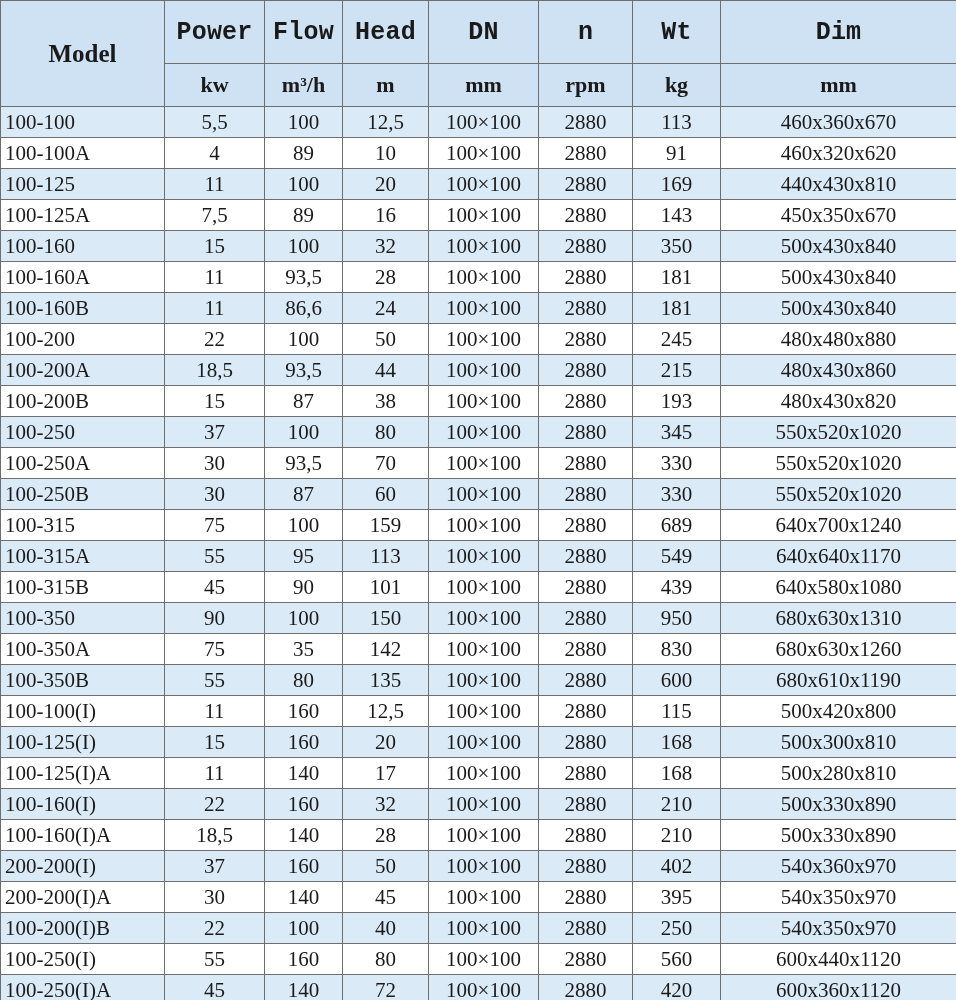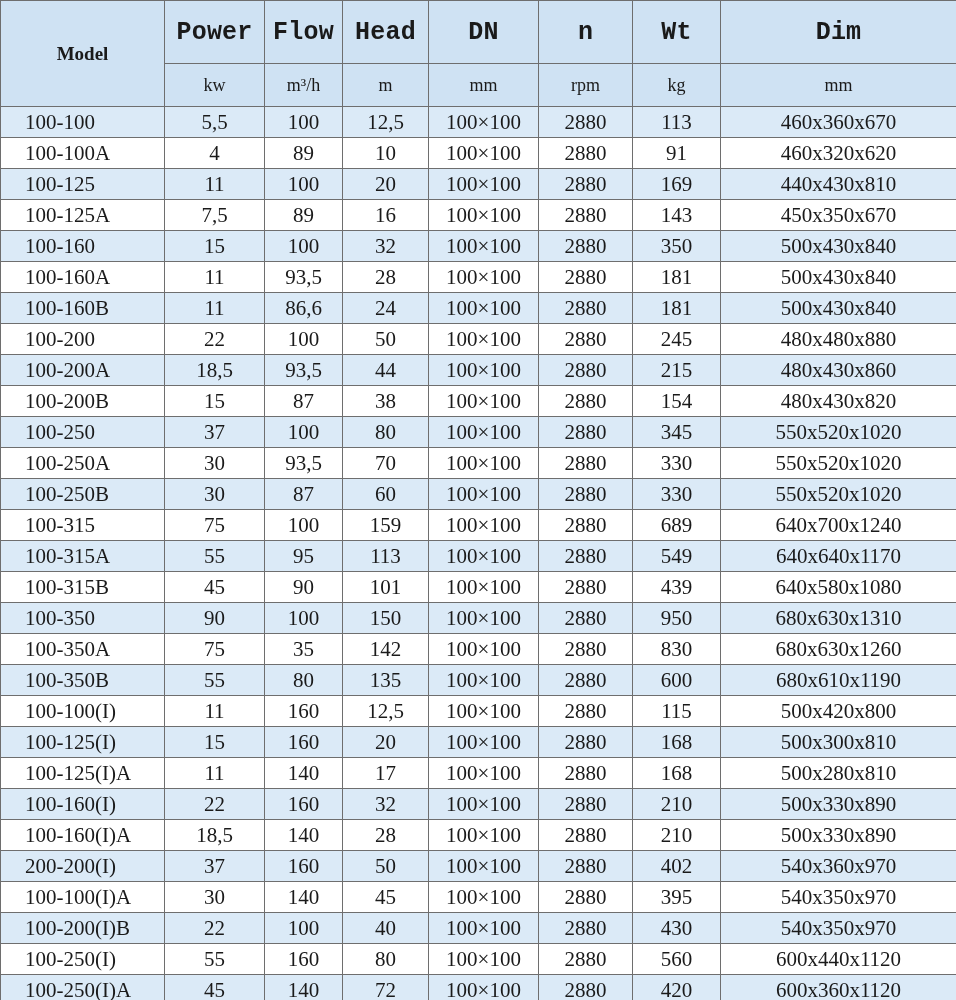--- a/index.html
+++ b/index.html
@@ -47,43 +47,43 @@
     background: #cfe2f3;
     font-weight: bold;
   }
   thead th.group-head {
     font-size: 25px;
     height: 62px;
     letter-spacing: 0.2px;
     font-family: Liberation Mono, monospace;
   }
   thead th.model-head {
-    font-size: 19px;
+    font-size: 25px;
     height: 104px;
   }
   thead th.unit-head {
-    font-size: 18px;
+    font-size: 22px;
     height: 42px;
-    font-weight: normal;
+    font-weight: bold;
   }
   tbody td {
     font-size: 21px;
     height: 30px;
     line-height: 30px;
     white-space: nowrap;
   }
   tbody tr.shade td {
     background: #dbeaf7;
   }
   tbody tr.plain td {
     background: #ffffff;
   }
   tbody td.model-cell {
     text-align: left;
-    padding-left: 24px;
+    padding-left: 4px;
   }
 </style>
 </head>
 <body>
 
 <div class="sheet">
   <table class="spec">
     <colgroup>
       <col class="c0">
         <col class="c1">
@@ -206,21 +206,21 @@
           <td>215</td>
           <td>480x430x860</td>
         </tr>
         <tr class="plain">
           <td class="model-cell">100-200B</td>
           <td>15</td>
           <td>87</td>
           <td>38</td>
           <td>100×100</td>
           <td>2880</td>
-          <td>154</td>
+          <td>193</td>
           <td>480x430x820</td>
         </tr>
         <tr class="shade">
           <td class="model-cell">100-250</td>
           <td>37</td>
           <td>100</td>
           <td>80</td>
           <td>100×100</td>
           <td>2880</td>
           <td>345</td>
@@ -360,37 +360,37 @@
           <td class="model-cell">200-200(I)</td>
           <td>37</td>
           <td>160</td>
           <td>50</td>
           <td>100×100</td>
           <td>2880</td>
           <td>402</td>
           <td>540x360x970</td>
         </tr>
         <tr class="plain">
-          <td class="model-cell">100-100(I)A</td>
+          <td class="model-cell">200-200(I)A</td>
           <td>30</td>
           <td>140</td>
           <td>45</td>
           <td>100×100</td>
           <td>2880</td>
           <td>395</td>
           <td>540x350x970</td>
         </tr>
         <tr class="shade">
           <td class="model-cell">100-200(I)B</td>
           <td>22</td>
           <td>100</td>
           <td>40</td>
           <td>100×100</td>
           <td>2880</td>
-          <td>430</td>
+          <td>250</td>
           <td>540x350x970</td>
         </tr>
         <tr class="plain">
           <td class="model-cell">100-250(I)</td>
           <td>55</td>
           <td>160</td>
           <td>80</td>
           <td>100×100</td>
           <td>2880</td>
           <td>560</td>

